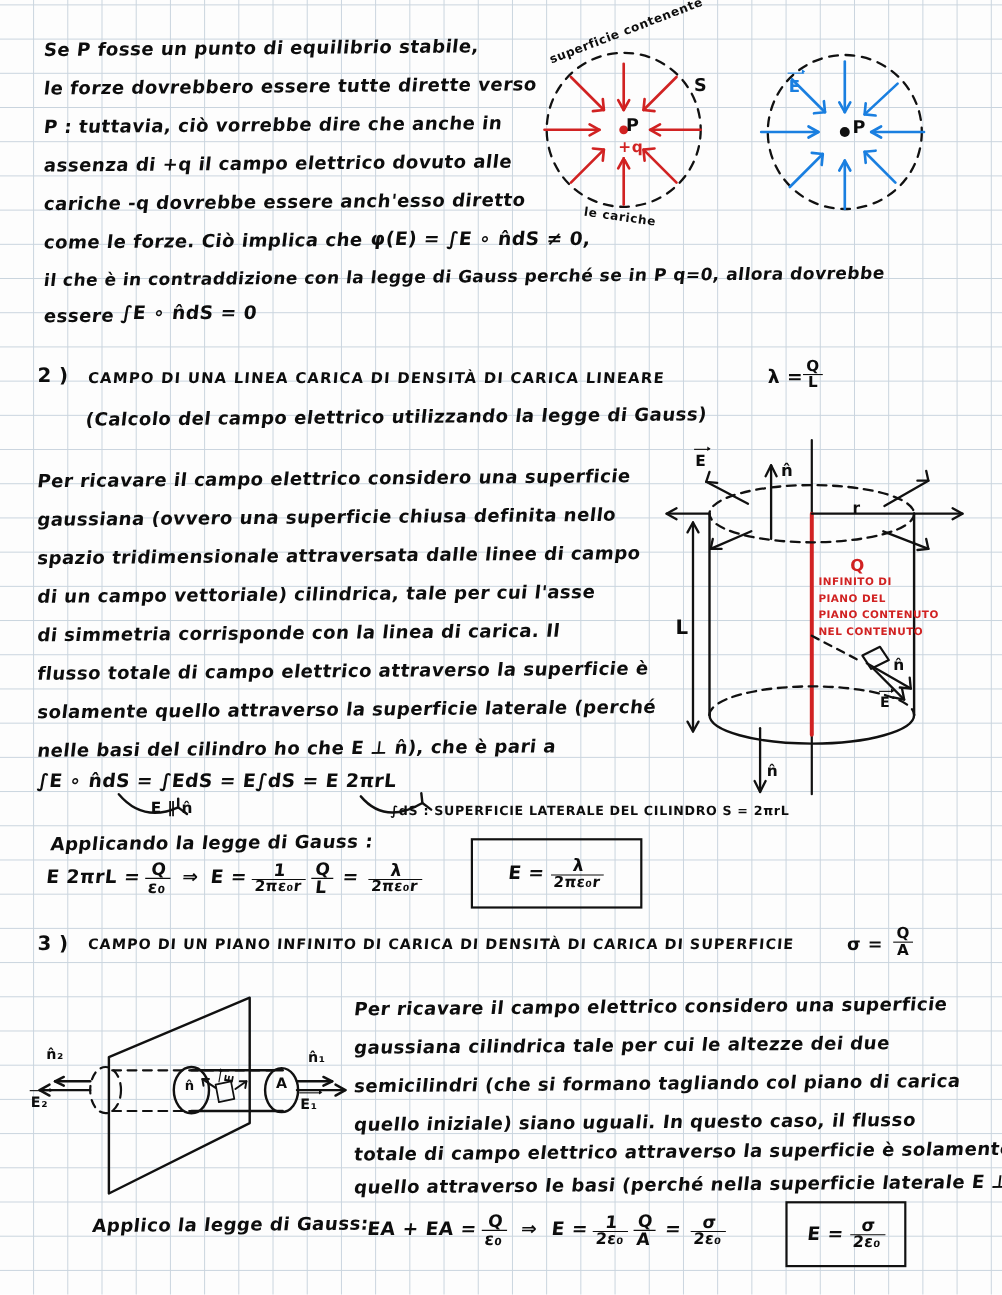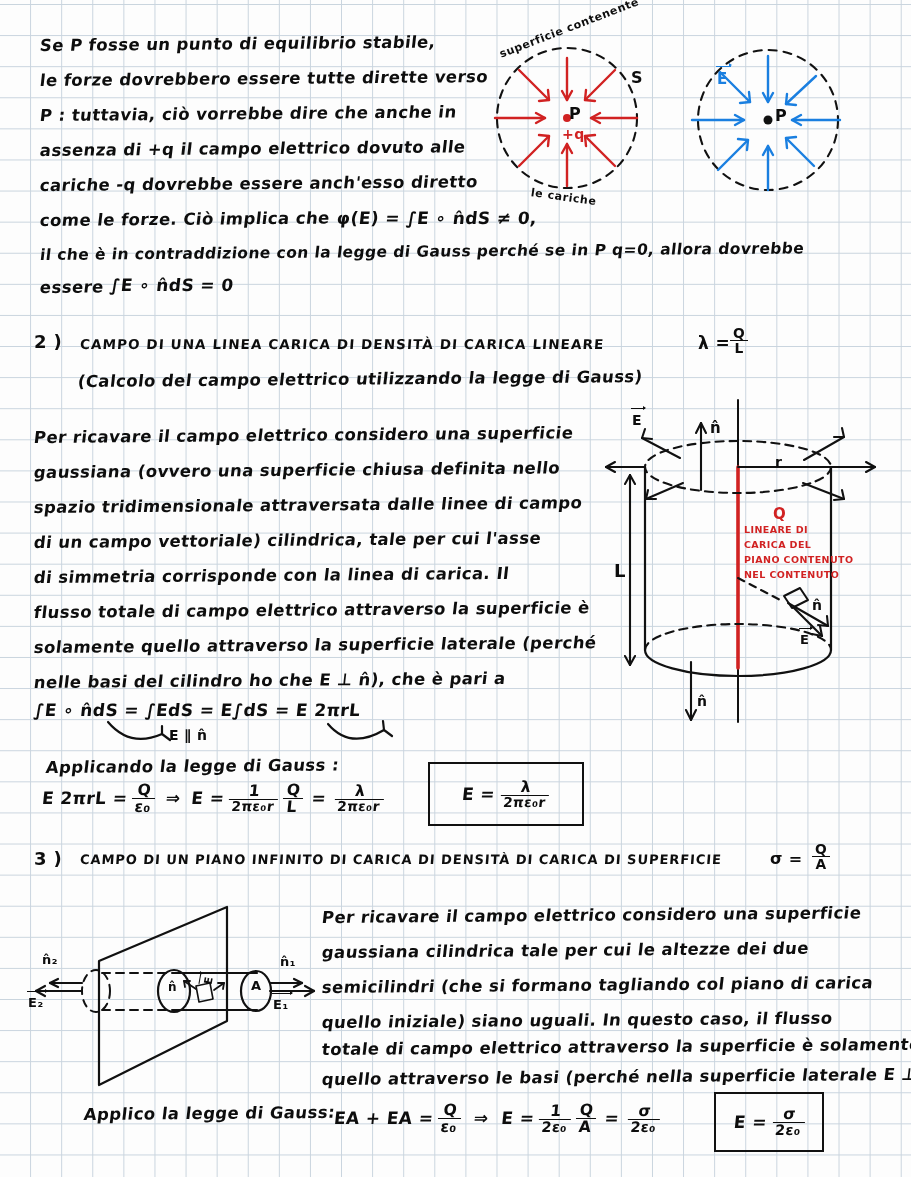--- a/index.html
+++ b/index.html
@@ -164,21 +164,22 @@
   <div class="hw body-line" style="left:34px;top:673px;">nelle basi del cilindro ho che E ⊥ n̂), che è pari a</div>
 
   <div class="hw mathline" style="left:34px;top:700px;">∫E ∘ n̂dS = ∫EdS = E∫dS = E 2πrL</div>
 
   <svg style="left:100px;top:718px;width:420px;height:40px;" viewBox="0 0 420 40">
     <path class="ink" stroke-width="2.2" d="M8 4 Q 30 30 62 16"></path>
     <path class="ink" stroke-width="2.2" d="M62 16 l8 6 M62 16 l0 -8"></path>
     <path class="ink" stroke-width="2.2" d="M228 6 Q 250 32 284 12"></path>
     <path class="ink" stroke-width="2.2" d="M284 12 l8 6 M284 12 l-1 -9"></path>
   </svg>
-  <div class="hw" style="left:137px;top:727px;font-size:14px;font-weight:600;margin-left:32px;">E ∥ n̂</div>
+  <div class="hw" style="left:137px;top:727px;font-size:14px;font-weight:600;">E ∥ n̂</div>
+  <div class="hw small" style="left:355px;top:730px;font-size:11.5px;">∫dS : SUPERFICIE LATERALE DEL CILINDRO   S = 2πrL</div>
 
   <div class="hw body-line" style="left:46px;top:758px;">Applicando la legge di Gauss :</div>
 
   <div class="hw mathline" style="left:42px;top:782px;display:flex;align-items:center;gap:5px;">
     <span>E 2πrL =</span>
     <span class="frac">
         <span class="num">Q</span>
         <span class="den">ε₀</span>
       </span>
     <span style="margin:0 6px;">⇒</span>
@@ -257,22 +258,22 @@
   </svg>
   <div class="hw small" style="left:632px;top:412px;font-size:14px;"><span class="vec">E</span></div>
   <div class="hw small" style="left:710px;top:419px;font-size:15px;">n̂</div>
   <div class="hw small" style="left:775px;top:454px;font-size:14px;">r</div>
   <div class="hw small" style="left:614px;top:560px;font-size:18px;">L</div>
   <div class="hw small" style="left:812px;top:597px;font-size:14px;">n̂</div>
   <div class="hw small" style="left:800px;top:632px;font-size:13px;"><span class="vec">E</span></div>
   <div class="hw small" style="left:697px;top:693px;font-size:14px;">n̂</div>
 
   <div class="hw tiny red" style="left:773px;top:505px;font-size:15px;">Q</div>
-  <div class="hw tiny red" style="left:744px;top:524px;">LINEARE DI</div>
-  <div class="hw tiny red" style="left:744px;top:539px;">CARICA DEL</div>
+  <div class="hw tiny red" style="left:744px;top:524px;">INFINITO DI</div>
+  <div class="hw tiny red" style="left:744px;top:539px;">PIANO DEL</div>
   <div class="hw tiny red" style="left:744px;top:554px;">PIANO CONTENUTO</div>
   <div class="hw tiny red" style="left:744px;top:569px;">NEL CONTENUTO</div>
 
   <div class="hw" style="left:34px;top:848px;font-size:18px;font-weight:600;">3 )</div>
   <div class="hw caps" style="left:80px;top:852px;font-size:13px;letter-spacing:.95px;">CAMPO DI UN PIANO INFINITO DI CARICA DI DENSITÀ DI CARICA DI SUPERFICIE</div>
   <div class="hw" style="left:770px;top:849px;font-size:16px;font-weight:600;">σ =</div>
   <div class="hw" style="left:812px;top:842px;font-size:15px;font-weight:700;">
     <span class="frac">
       <span class="num">Q</span>
       <span class="den">A</span>

